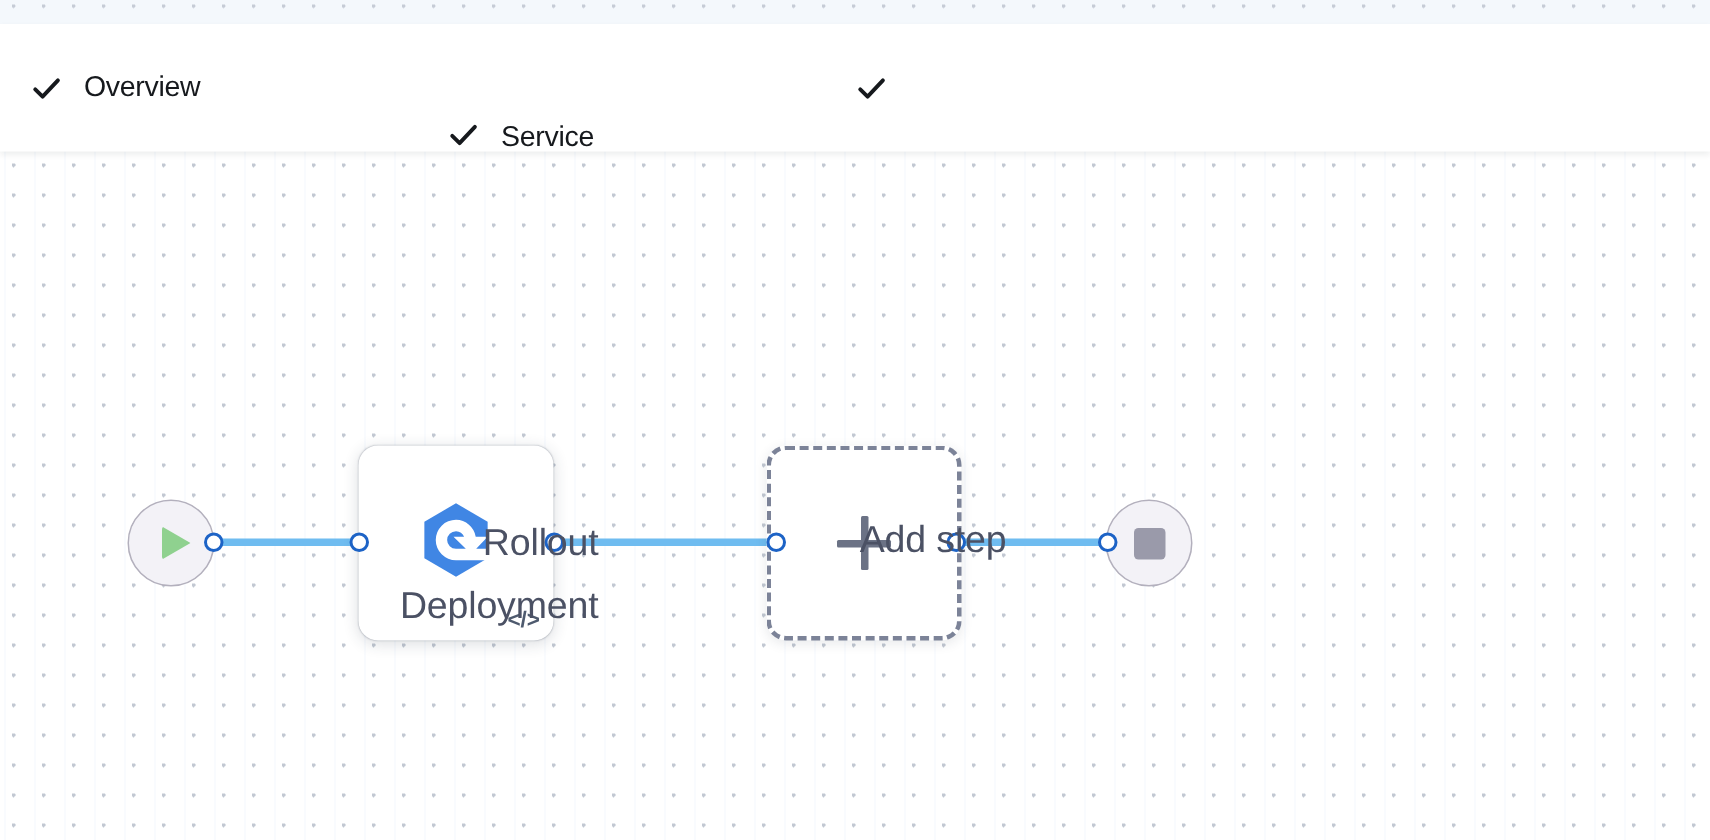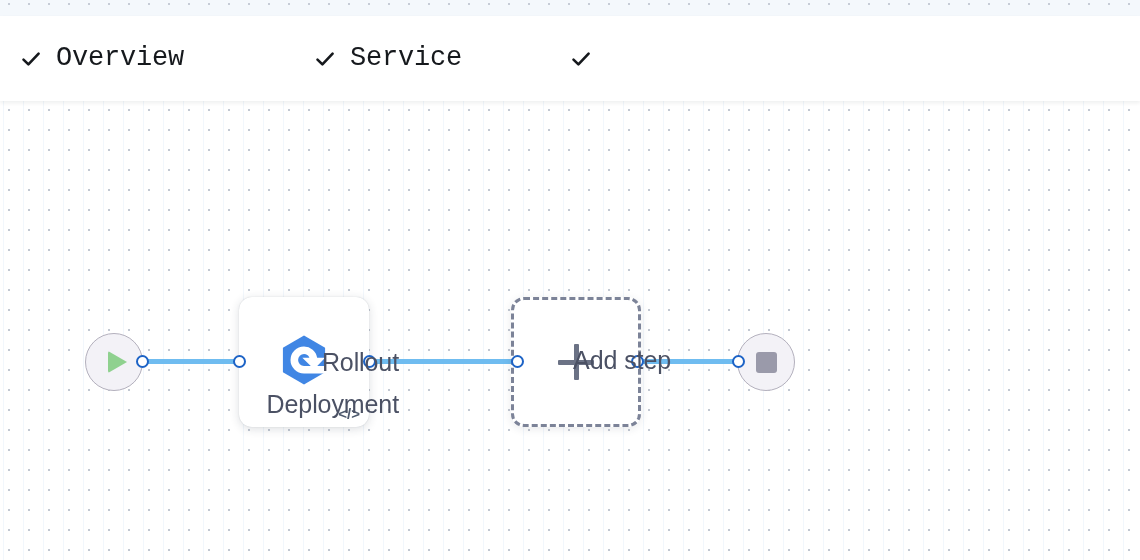--- a/index.html
+++ b/index.html
@@ -53,46 +53,45 @@
   .tab-check {
     display: inline-flex;
     align-items: center;
     justify-content: center;
     width: 22px;
     height: 22px;
     color: #16191d;
     flex: none;
   }
   .tab-label {
-    font-size: 27px;
+    font-size: 19px;
     line-height: 1;
     color: #16191d;
     white-space: nowrap;
     letter-spacing: -0.2px;
-    font-family: Liberation Mono, monospace;
   }
   .tab.is-active .tab-label {
     font-weight: bold;
     color: #0b0e12;
   }
   .tab-underline {
     position: absolute;
     left: 0;
     right: 0;
     bottom: 0;
     height: 5px;
     background: #1a70d6;
     border-radius: 1px;
     display: none;
   }
   .tab.is-active .tab-underline { display: block; }
 
   
   #tab-0 { left: 0;   width: 270px; }
-  #tab-1 { left: 294px; width: 225px; }
+  #tab-1 { left: 278px; width: 225px; align-items: flex-end; }
   #tab-2 { left: 550px; width: 290px; }
   #tab-3 { left: 860px; width: 240px; }
   .tab { position: absolute; }
 
   
   .canvas {
     position: absolute;
     left: 0; top: 101px;
     width: 1140px;
     height: 459px;

